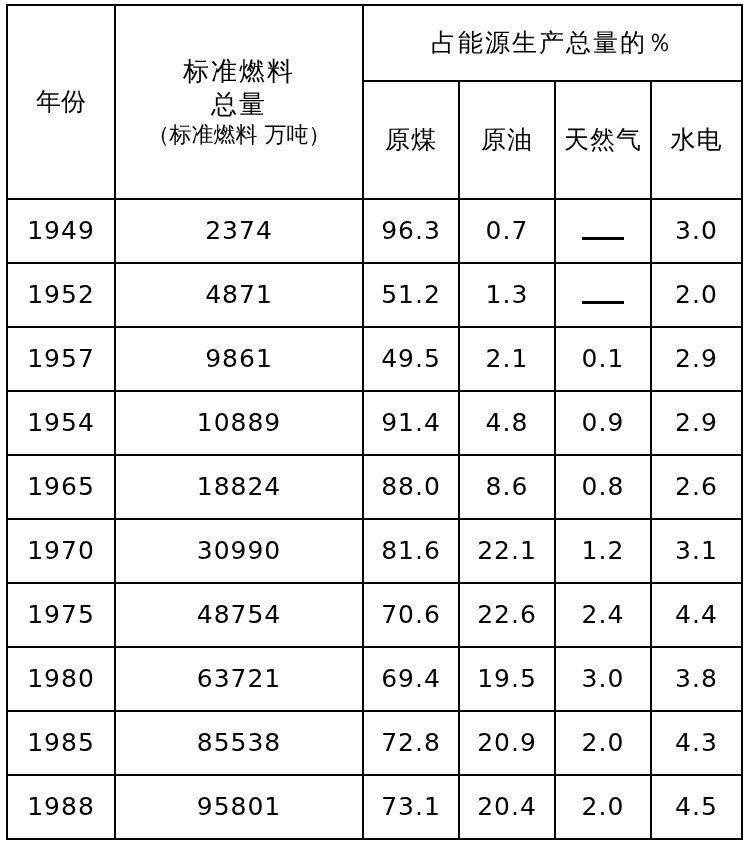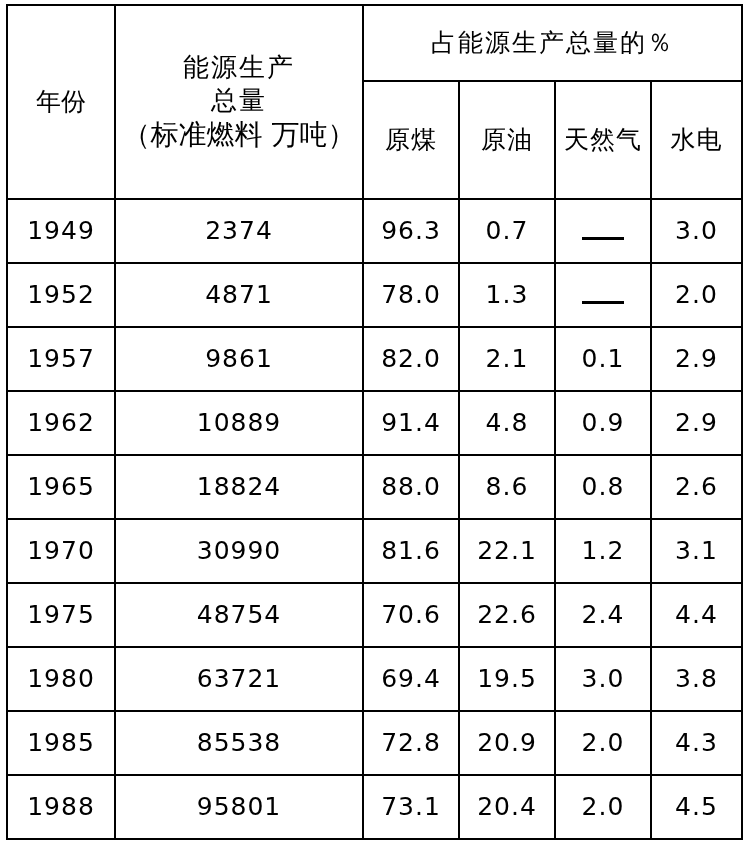--- a/index.html
+++ b/index.html
@@ -52,21 +52,21 @@
   .hdr-total {
     height: 190px;
     padding: 2px 4px;
   }
   .hdr-total .l1,
   .hdr-total .l2 {
     font-size: 26px;
     letter-spacing: 2px;
   }
   .hdr-total .l3 {
-    font-size: 28px;
+    font-size: 22px;
     letter-spacing: 0px;
     margin-top: 0;
   }
   .hdr-pct {
     height: 74px;
     font-size: 26px;
     letter-spacing: 2px;
   }
   .hdr-sub {
     height: 116px;
@@ -100,21 +100,21 @@
       <col class="c-total">
       <col class="c-coal">
       <col class="c-oil">
       <col class="c-gas">
       <col class="c-hydro">
     </colgroup>
     <tbody>
       <tr>
         <td class="hdr-year" rowspan="2">年份</td>
         <td class="hdr-total" rowspan="2">
-          <div class="l1">能源生产</div>
+          <div class="l1">标准燃料</div>
           <div class="l2">总量</div>
           <div class="l3">（标准燃料 万吨）</div>
         </td>
         <td class="hdr-pct" colspan="4">占能源生产总量的％</td>
       </tr>
       <tr>
         <td class="hdr-sub">原煤</td>
         <td class="hdr-sub">原油</td>
         <td class="hdr-sub">天然气</td>
         <td class="hdr-sub">水电</td>
@@ -124,35 +124,35 @@
         <td class="num">1949</td>
         <td class="num">2374</td>
         <td class="num">96.3</td>
         <td class="num">0.7</td>
         <td class="num"><span class="dash"></span></td>
         <td class="num">3.0</td>
       </tr>
       <tr class="data-row">
         <td class="num">1952</td>
         <td class="num">4871</td>
-        <td class="num">78.0</td>
+        <td class="num">51.2</td>
         <td class="num">1.3</td>
         <td class="num"><span class="dash"></span></td>
         <td class="num">2.0</td>
       </tr>
       <tr class="data-row">
         <td class="num">1957</td>
         <td class="num">9861</td>
-        <td class="num">82.0</td>
+        <td class="num">49.5</td>
         <td class="num">2.1</td>
         <td class="num">0.1</td>
         <td class="num">2.9</td>
       </tr>
       <tr class="data-row">
-        <td class="num">1962</td>
+        <td class="num">1954</td>
         <td class="num">10889</td>
         <td class="num">91.4</td>
         <td class="num">4.8</td>
         <td class="num">0.9</td>
         <td class="num">2.9</td>
       </tr>
       <tr class="data-row">
         <td class="num">1965</td>
         <td class="num">18824</td>
         <td class="num">88.0</td>

